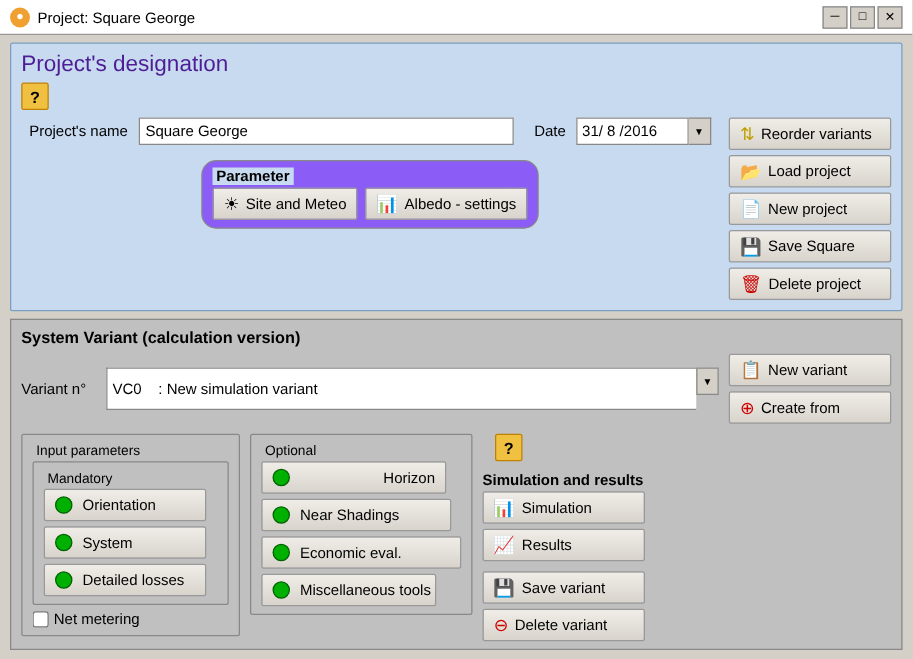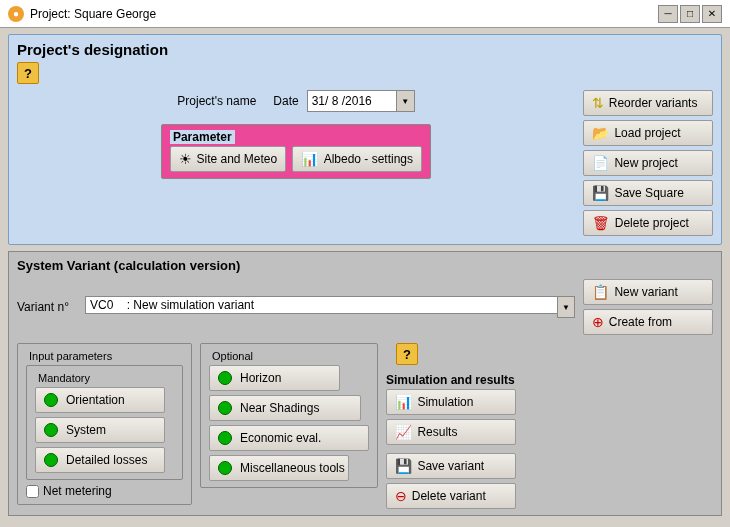--- a/index.html
+++ b/index.html
@@ -66,23 +66,23 @@
     }
 
     
     .project-section {
       background: #c8daf0;
       border: 1px solid #7a9fc0;
       border-radius: 2px;
       padding: 6px 8px 8px 8px;
     }
     .section-title {
-      font-size: 15px;
-      font-weight: bold;
-      color: #000000;
+      font-size: 18px;
+      font-weight: normal;
+      color: #4c1d95;
       margin-bottom: 4px;
     }
     .info-row {
       display: flex;
       align-items: center;
       margin-bottom: 6px;
     }
     .info-text {
       font-size: 12px;
       color: #c00;
@@ -165,24 +165,24 @@
     .project-right {
       display: flex;
       flex-direction: column;
       gap: 4px;
       min-width: 130px;
     }
 
     
     .parameter-group {
       border: 1px solid #888;
-      border-radius: 2px;
+      border-radius: 12px;
       padding: 4px 8px 6px 8px;
       margin-top: 4px;
-      background: #ec4899;
+      background: #8b5cf6;
     }
     .group-label {
       font-size: 12px;
       background: #c8daf0;
       margin-top: -10px;
       display: inline-block;
       padding: 0 3px;
       font-weight: bold;
     }
     .param-buttons {
@@ -230,21 +230,21 @@
       gap: 8px;
       margin-bottom: 8px;
     }
     .variant-label { font-size: 12px; min-width: 60px; }
     .variant-combo-wrap {
       flex: 1;
       display: flex;
     }
     .variant-combo-text {
       flex: 1;
-      height: 18px;
+      height: 34px;
       border: 1px solid #888;
       background: white;
       padding: 2px 4px;
       font-size: 12px;
       border-right: none;
     }
     .variant-combo-arrow {
       width: 18px;
       height: 22px;
       border: 1px solid #888;
@@ -356,20 +356,21 @@
 
     <div class="info-row">
       <div class="help-btn">?</div>
     </div>
 
     <div class="project-main-row">
       <div class="project-left">
 
         <div class="project-row">
           <span class="label">Project's name</span>
+          <input class="project-name-input" type="text" value="Square George" style="">
           <span class="date-label" style="margin-left:8px;">Date</span>
           <div class="date-combo">
             <input class="date-input" type="text" value="31/ 8 /2016" style="">
             <div class="combo-arrow">▼</div>
           </div>
         </div>
 
         <div class="parameter-group">
           <span class="group-label">Parameter</span>
           <div class="param-buttons">
@@ -458,21 +459,21 @@
             <input type="checkbox" style="">
             <span>Net metering</span>
           </div>
         </div>
       </div>
 
       <div style="display:flex;flex-direction:column;gap:4px;">
         <div class="sub-section">
           <span class="sub-label">Optional</span>
           <div class="sub-buttons">
-            <button class="btn" style="width:131px;">
+            <button class="btn" style="width:148px;justify-content:space-between;">
               <span class="green-dot"></span>
               <span>Horizon</span>
             </button>
             <button class="btn" style="width:152px;">
               <span class="green-dot"></span>
               <span>Near Shadings</span>
             </button>
             <button class="btn" style="width:160px;">
               <span class="green-dot"></span>
               <span>Economic eval.</span>

